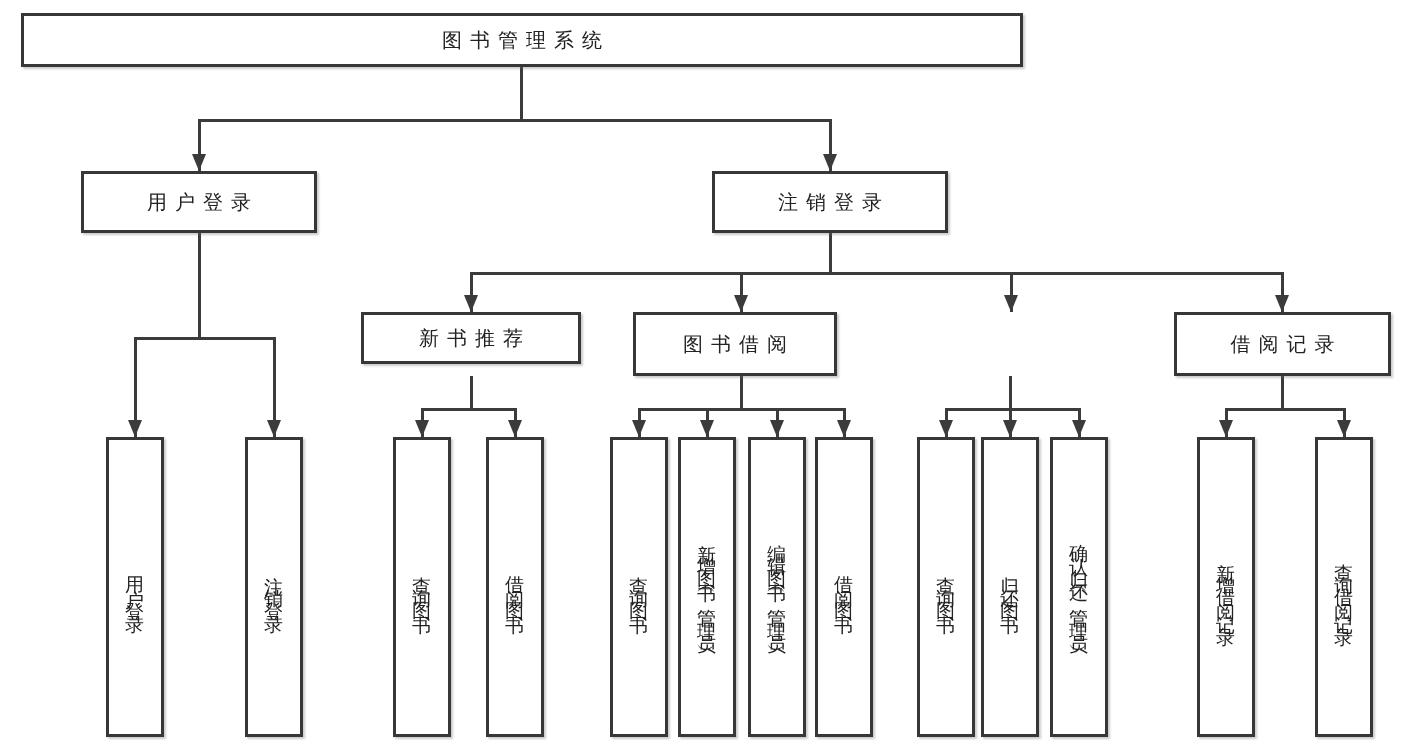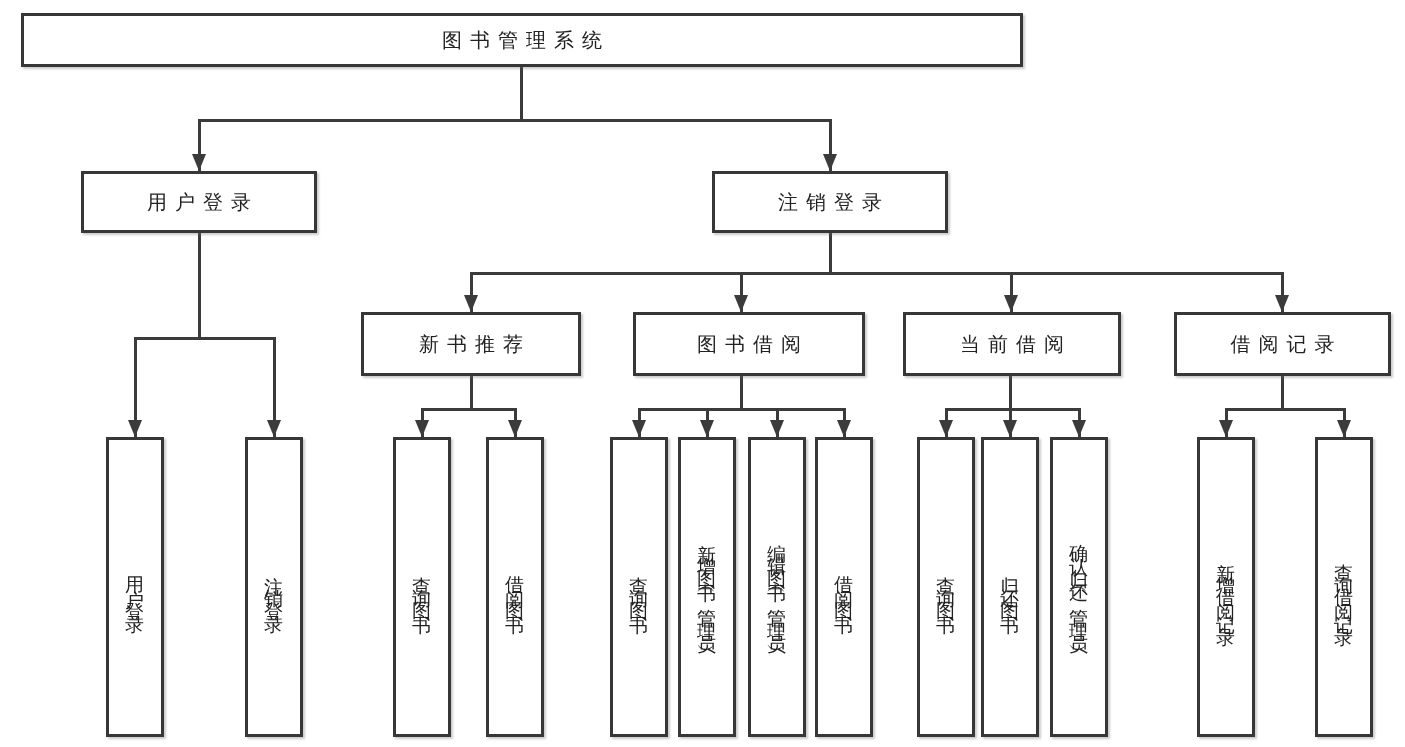--- a/index.html
+++ b/index.html
@@ -104,28 +104,25 @@
     <span class="hl">图书管理系统</span>
   </div>
 
   <div class="box" style="left:81px;top:171px;width:236px;height:62px;">
     <span class="hl">用户登录</span>
   </div>
   <div class="box" style="left:712px;top:171px;width:236px;height:62px;">
     <span class="hl">注销登录</span>
   </div>
 
-  <div class="box" style="left:361px;top:312px;width:220px;height:64px;">
+  <div class="box" style="left:361px;top:312px;width:220px;height:52px;">
     <span class="hl">新书推荐</span>
   </div>
-  <div class="box" style="left:633px;top:312px;width:232px;height:64px;">
+  <div class="box" style="left:633px;top:312px;width:204px;height:64px;">
     <span class="hl">图书借阅</span>
-  </div>
-  <div class="box" style="left:903px;top:312px;width:218px;height:64px;">
-    <span class="hl">当前借阅</span>
   </div>
   <div class="box" style="left:1174px;top:312px;width:217px;height:64px;align-items:center;">
     <span class="hl">借阅记录</span>
   </div>
 
   <div class="box" style="left:106px;top:437px;width:58px;height:300px;">
     <span class="vl">用户登录</span>
   </div>
   <div class="box" style="left:245px;top:437px;width:58px;height:300px;">
     <span class="vl">注销登录</span>

